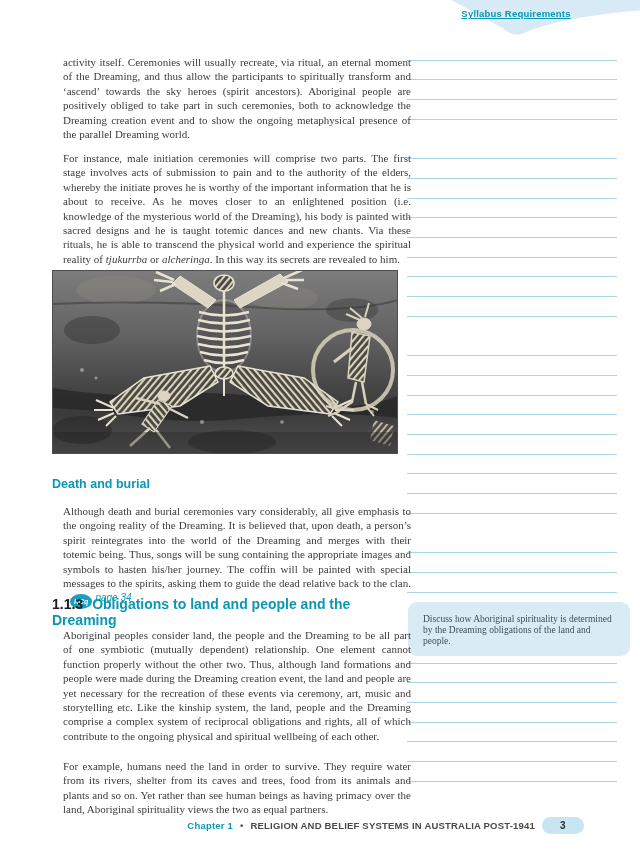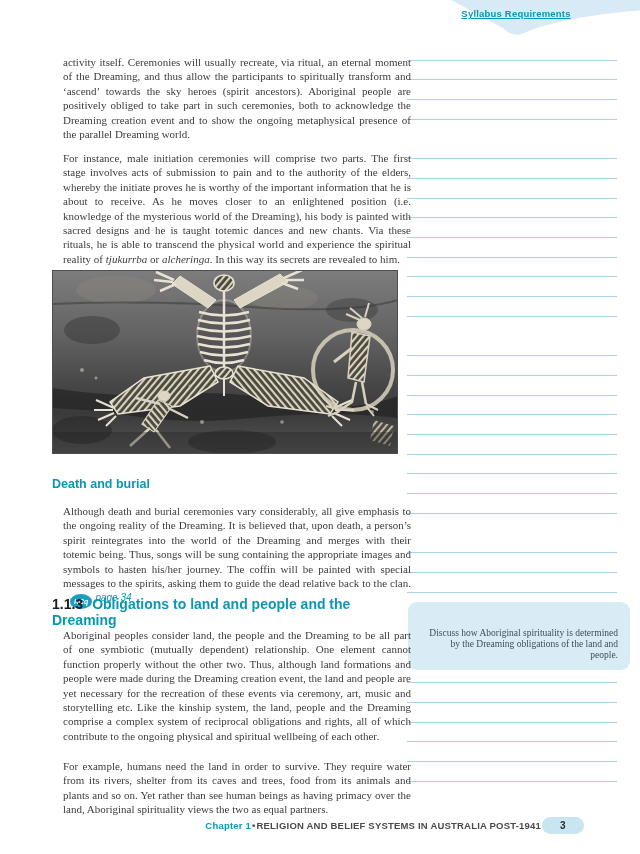--- a/index.html
+++ b/index.html
@@ -21,22 +21,22 @@
     position:absolute;left:407px;width:210px;
     background:repeating-linear-gradient(to bottom,
       rgba(0,0,0,0) 0px, rgba(0,0,0,0) 18.7px,
       #a9d4e5 18.7px, #a9d4e5 19.7px);
   }
   .note-lines.top{top:41px;height:552px;}
   .note-lines.bottom{top:644px;height:141px;}
   
   .sidebar-note{
     position:absolute;left:408px;top:602px;width:222px;box-sizing:border-box;
-    background:#d9ecf6;border-radius:9px;padding:26px 12px 9px 15px;
-    font-size:9.5px;line-height:11px;color:#3e4e58;text-align:right;
+    background:#d9ecf6;border-radius:9px;padding:12px 12px 9px 15px;
+    font-size:9.5px;line-height:11px;color:#3e4e58;
   }
   
   .col{position:absolute;left:52px;width:348px;}
   .body-p{margin:11px;font-size:11px;line-height:14.4px;text-align:justify;}
   .ital{font-style:italic;}
   .p1{top:44px;}
   .p2{top:140px;}
   .figure-wrap{top:270px;height:184px;}
   .figure-wrap svg{display:block;}
   .caption{top:459px;font-size:10px;line-height:13px;text-align:left;}
@@ -59,21 +59,21 @@
   .h2{
     top:596px;margin:0;font-family:"Liberation Sans", sans-serif;
     font-size:14px;font-weight:bold;color:#0a97b4;
   }
   .h2 .h2-num{color:#1c1c1c;margin-right:9px;}
   .p4{top:617px;}
   .p5{top:748px;}
   
   .footer{
     position:absolute;top:816px;left:0;width:584px;height:18px;
-    display:flex;justify-content:flex-end;align-items:center;gap:1px;
+    display:flex;justify-content:flex-end;align-items:center;gap:7px;
     font-family:"Liberation Sans", sans-serif;font-size:9.5px;font-weight:bold;
     color:#4a4a4a;letter-spacing:.2px;
   }
   .footer .chapter{color:#0a97b4;}
   .page-pill{
     display:flex;align-items:center;justify-content:center;
     width:42px;height:17px;border-radius:9px;background:#c9e5f2;
     color:#2b2b2b;font-size:10px;
   }
 </style>

